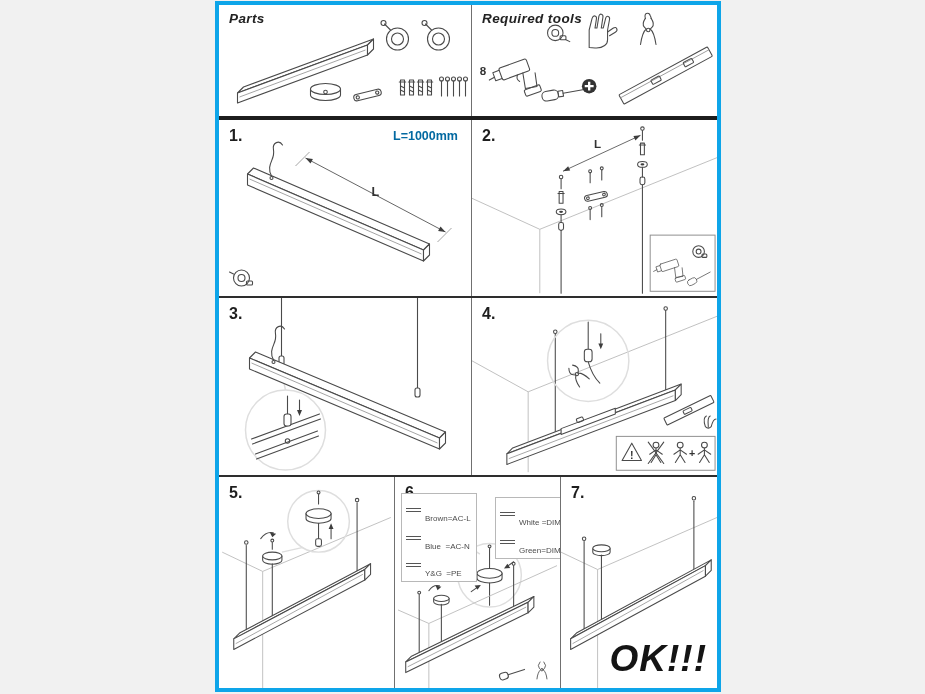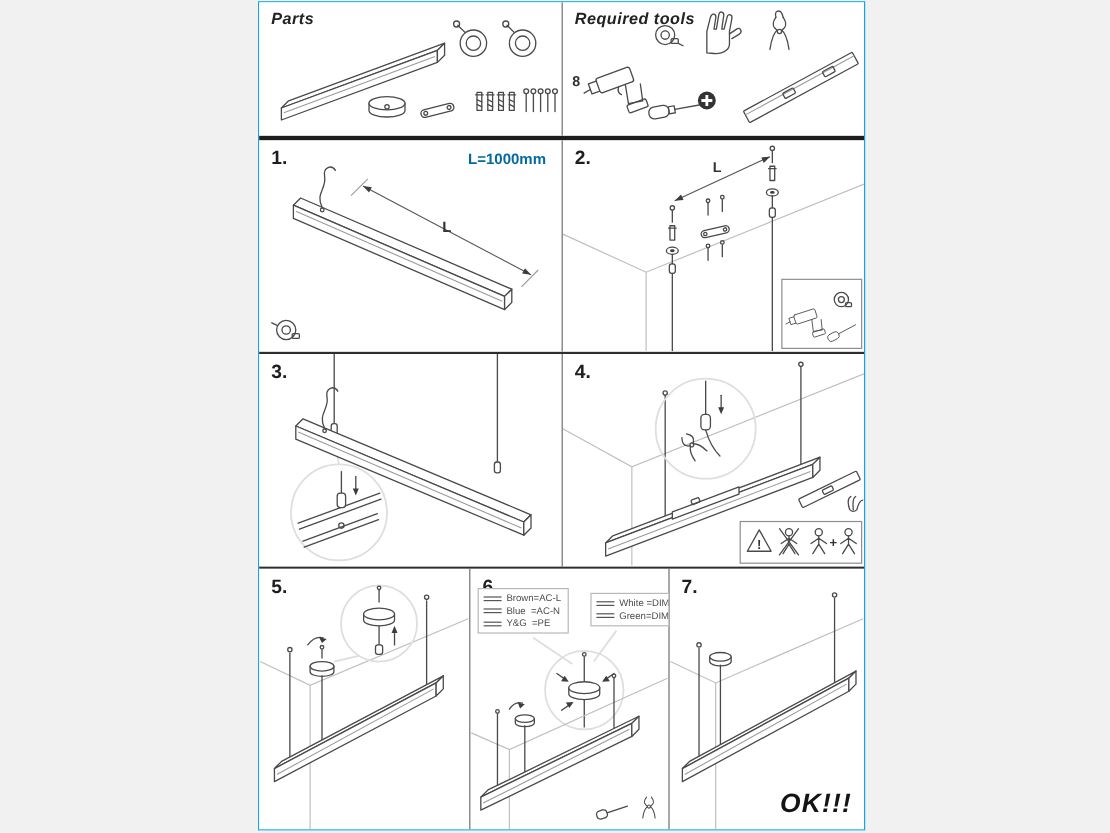--- a/index.html
+++ b/index.html
@@ -1,37 +1,37 @@
 <!DOCTYPE html>
 <html><head>
 <meta charset="utf-8">
 <style>
   html,body{margin:0;padding:0;}
   body{background:#ededed;font-family:"Liberation Sans",sans-serif;}
   .page{position:relative;width:925px;height:694px;background:#f1f1f1;overflow:hidden;}
   .sheet{position:absolute;left:215px;top:1px;width:506px;height:691px;background:#ffffff;
-         border:1px solid #0ea5e9;box-sizing:border-box;display:flex;flex-direction:column;}
+         border:4px solid #0ea5e9;box-sizing:border-box;display:flex;flex-direction:column;}
   .row{display:flex;width:100%;}
   .cell{position:relative;box-sizing:border-box;overflow:hidden;background:#fff;}
   .cell + .cell{border-left:1.5px solid #707070;}
   .hdiv{width:100%;height:4px;background:#1d1d1d;}
   .bt{border-top:2px solid #2e2e2e;}
   .art{position:absolute;left:0;top:0;width:100%;height:100%;}
   .panel-title{position:absolute;top:6px;left:10px;font-style:italic;font-weight:700;
                font-size:13.5px;color:#222;letter-spacing:.4px;}
   .step-num{position:absolute;top:7px;left:10px;font-weight:700;font-size:16px;color:#1e1e1e;}
   .len-note{position:absolute;top:9px;right:13px;font-weight:700;font-size:12.5px;color:#0369a1;}
   .ok{position:absolute;right:10px;bottom:8px;font-style:italic;font-weight:900;
-      font-size:22px;color:#141414;letter-spacing:1px;}
+      font-size:37px;color:#141414;letter-spacing:1px;}
   .wirebox{position:absolute;border:1px solid #b8b8b8;background:#fff;
            padding:3px 5px 3px 4px;display:flex;flex-direction:column;gap:1.5px;z-index:3;}
   .wirerow{display:flex;align-items:center;gap:4px;}
   .swatch{width:15px;height:4px;border-top:1.5px solid #555;border-bottom:1.5px solid #555;
           box-sizing:border-box;flex:none;}
-  .wiretext{font-size:8px;color:#4c4c4c;white-space:pre;line-height:9px;}
+  .wiretext{font-size:8px;color:#4c4c4c;white-space:pre;line-height:9px;margin-top:17px;}
   
   .s{stroke:#4a4a4a;stroke-width:1.1;fill:none;stroke-linecap:round;stroke-linejoin:round;}
   .sw{stroke:#4a4a4a;stroke-width:1.1;fill:#ffffff;stroke-linejoin:round;}
   .thin{stroke:#9a9a9a;stroke-width:.9;fill:none;}
   .g{stroke:#bfbfbf;stroke-width:1;fill:none;}
   .cir{stroke:#dedede;stroke-width:1.5;fill:none;}
   .dk{fill:#3d3d3d;stroke:none;}
   .dim{stroke:#555;stroke-width:.9;fill:none;}
   .box{stroke:#8d8d8d;stroke-width:1;fill:#fff;}
   text.svgtxt{font-family:"Liberation Sans",sans-serif;font-weight:700;fill:#333;}

